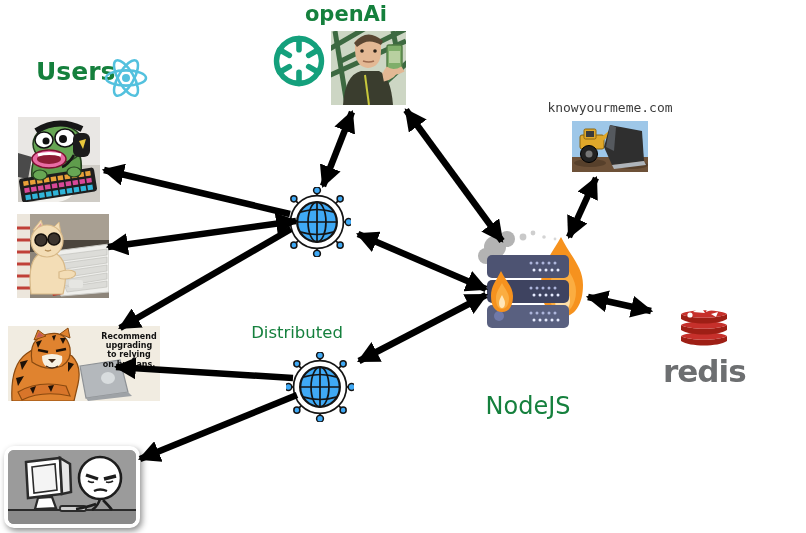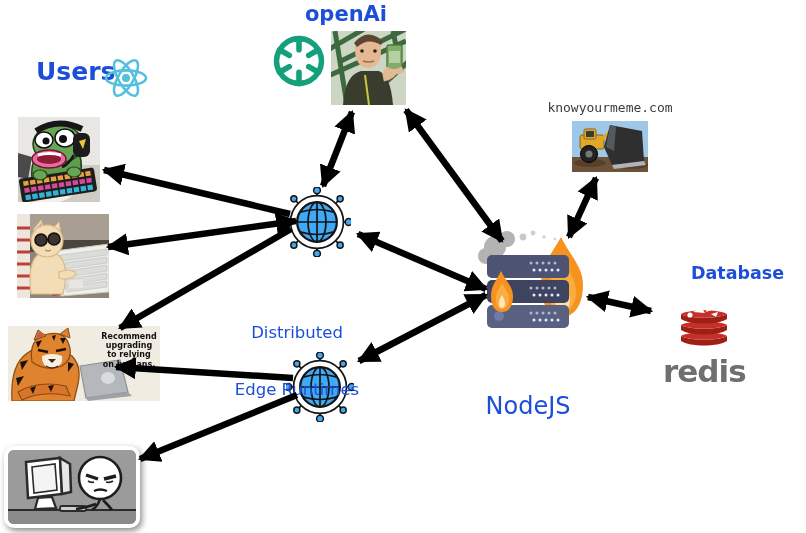--- a/index.html
+++ b/index.html
@@ -1,19 +1,19 @@
 <!DOCTYPE html>
 <html><head>
 <meta charset="utf-8">
 <style>
   html,body{margin:0;padding:0;background:#fff;}
   #canvas{position:relative;width:806px;height:533px;background:#fff;overflow:hidden;
           font-family:"DejaVu Sans",sans-serif;color:#111;}
   .node{position:absolute;}
-  .lbl{position:absolute;color:#1d4ed8;white-space:pre;line-height:1.15;}
+  .lbl{position:absolute;color:#15803d;white-space:pre;line-height:1.15;}
   .center{text-align:center;}
   #edge-layer{position:absolute;left:0;top:0;width:806px;height:533px;z-index:6;pointer-events:none;}
   .edge{stroke:#000;stroke-width:6.5;}
   .meme-frame{border-radius:10px;border:4px solid #fff;box-shadow:2px 3px 6px rgba(0,0,0,.45);overflow:hidden;}
   .redis-row{display:flex;align-items:center;gap:2px;flex-direction:column;}
   .redis-word{font-size:31px;font-weight:600;color:#6d6f71;letter-spacing:-1px;}
 </style>
 </head>
 <body>
 
@@ -300,21 +300,20 @@
         <line x1="0" y1="-21" x2="0" y2="21"></line>
         <line x1="-21" y1="0" x2="21" y2="0"></line>
         <path d="M-18,-10.5 Q0,-16 18,-10.5"></path>
         <path d="M-18,10.5 Q0,16 18,10.5"></path>
       </g>
     </g>
   </svg>
 
   <div class="lbl center" style="left:222px;top:286px;width:150px;font-size:16.5px;">
     <div>Distributed</div>
-    <div>Edge Runtimes</div>
   </div>
 
   <svg class="node" style="left:465px;top:225px;" width="120" height="112" viewBox="0 0 120 112">
 
     <g fill="#b3b3b3">
       <circle cx="30" cy="22" r="11"></circle>
         <circle cx="42" cy="14" r="8"></circle>
         <circle cx="21" cy="31" r="8"></circle>
       <circle cx="58" cy="12" r="3.4" fill="#c9c9c9"></circle>
         <circle cx="68" cy="8" r="2.4" fill="#cfcfcf"></circle>
@@ -373,21 +372,20 @@
       <path d="M36,46 C31,56 26,61 26,71 C26,81 30,87 37,87 C44,87 48,81 48,71 C48,62 41,56 36,46 Z" fill="#F6921E"></path>
       <path d="M37,58 C34,64 31,67 31,73 C31,80 33,84 37,84 C41,84 44,80 44,73 C44,68 40,64 37,58 Z" fill="#FBAD41"></path>
       <path d="M37,70 C35.5,73 34,75 34,78 C34,81.5 35.3,83 37,83 C38.7,83 40,81.5 40,78 C40,75.5 38.5,73 37,70 Z" fill="#FFE6B8"></path>
     </g>
   </svg>
 
   <div class="lbl center" style="left:478px;top:338px;width:100px;font-size:24px;">
     <div>NodeJS</div>
   </div>
 
-  <div class="lbl" style="left:691px;top:263px;font-size:17.5px;font-weight:600;">Database</div>
 
   <div class="node redis-row" style="left:663px;top:299px;">
     <svg width="52" height="52" viewBox="0 0 52 52">
 
       <path d="M3,37 C12,42 40,42 49,37 L49,42 C40,48 12,48 3,42 Z" fill="#9e1f15"></path>
       <path d="M3,37 C12,32 40,32 49,37 C40,42 12,42 3,37 Z" fill="#C6302B"></path>
 
       <path d="M3,26 C12,31 40,31 49,26 L49,31 C40,37 12,37 3,31 Z" fill="#9e1f15"></path>
       <path d="M3,26 C12,21 40,21 49,26 C40,31 12,31 3,26 Z" fill="#C6302B"></path>
 

